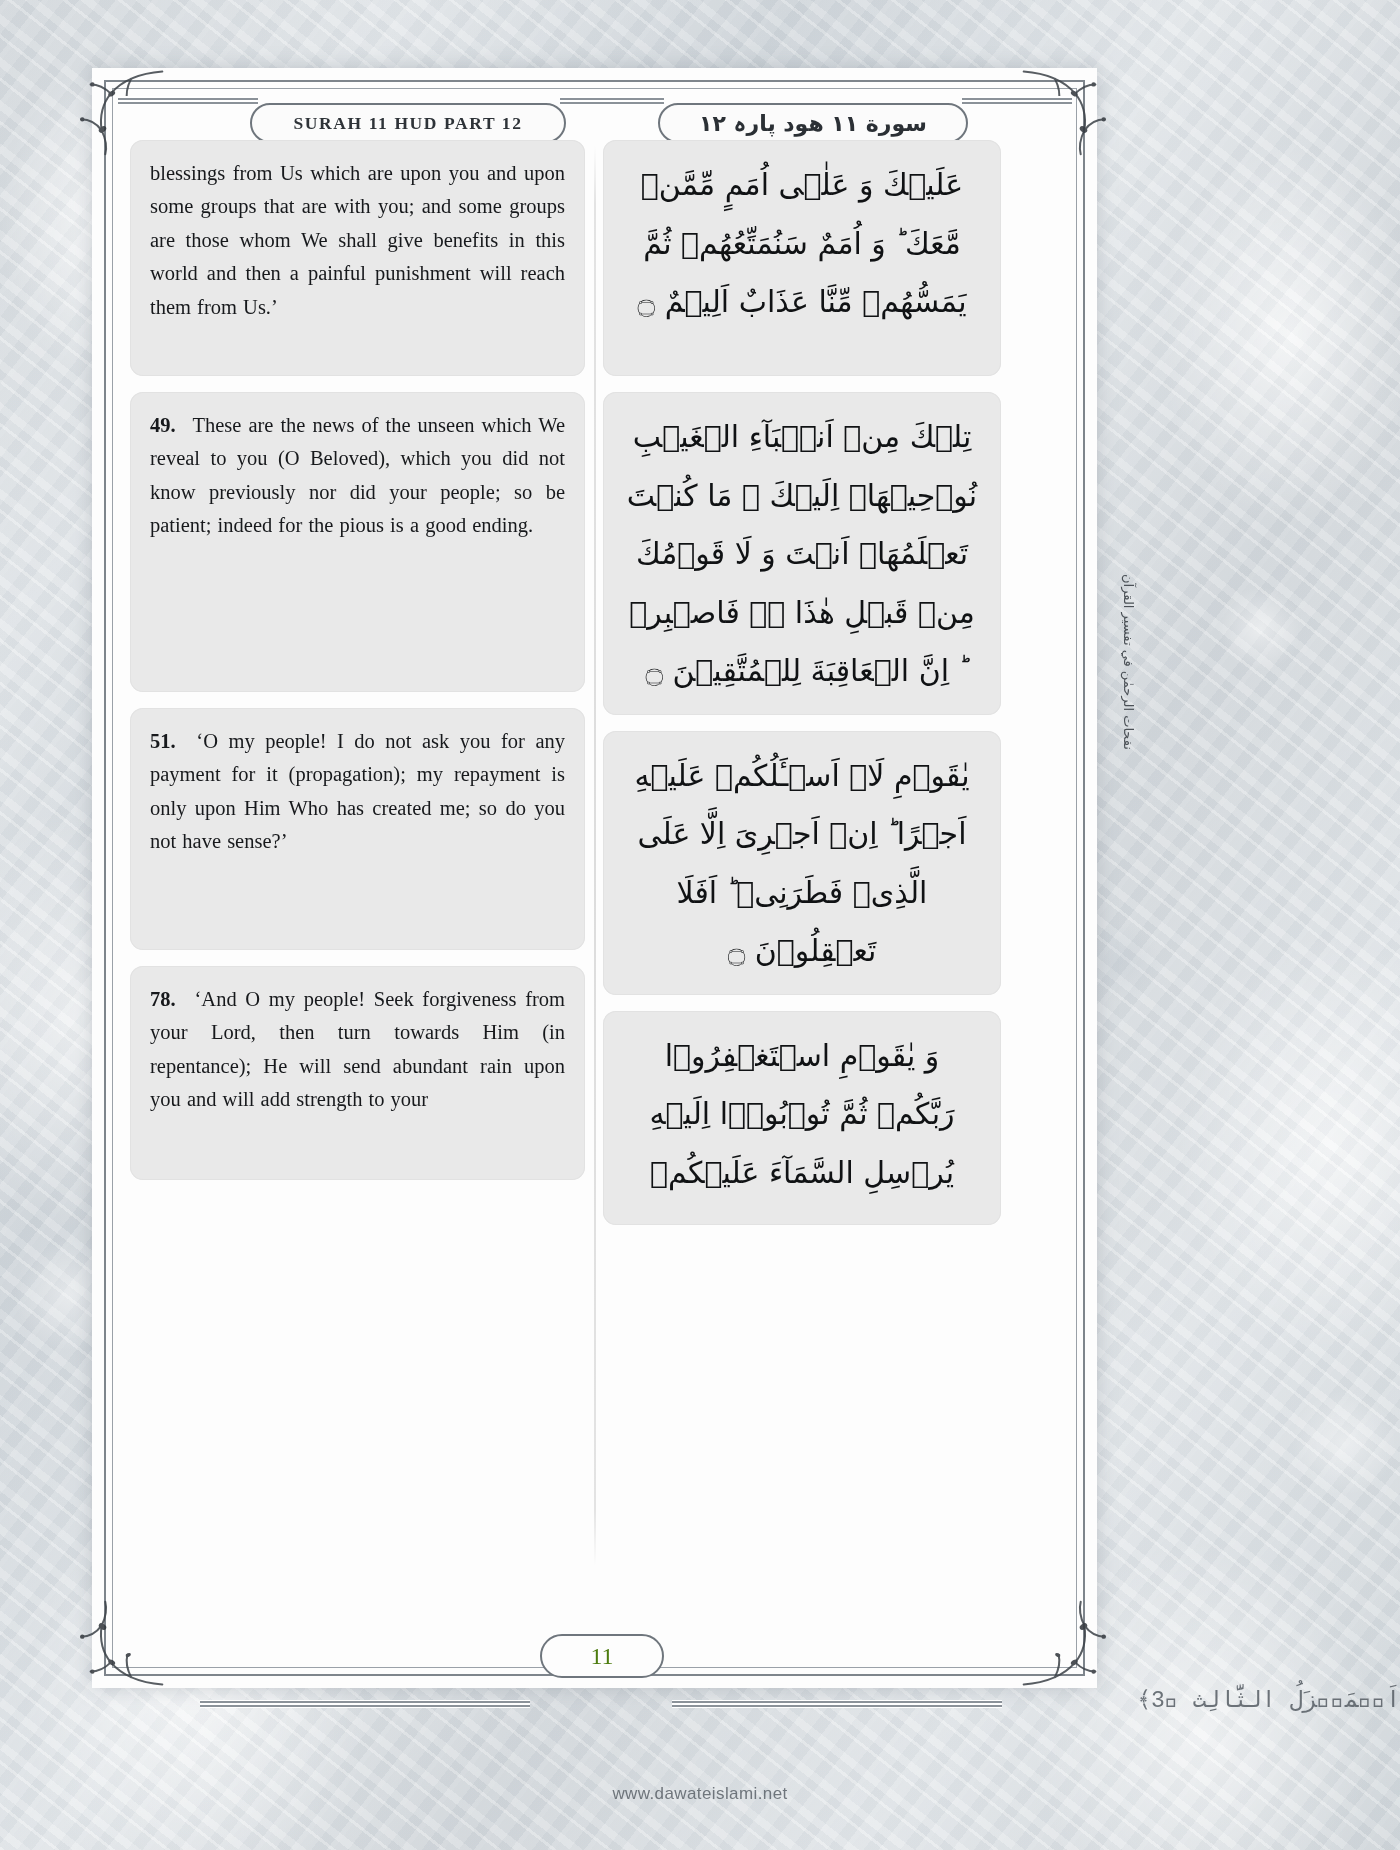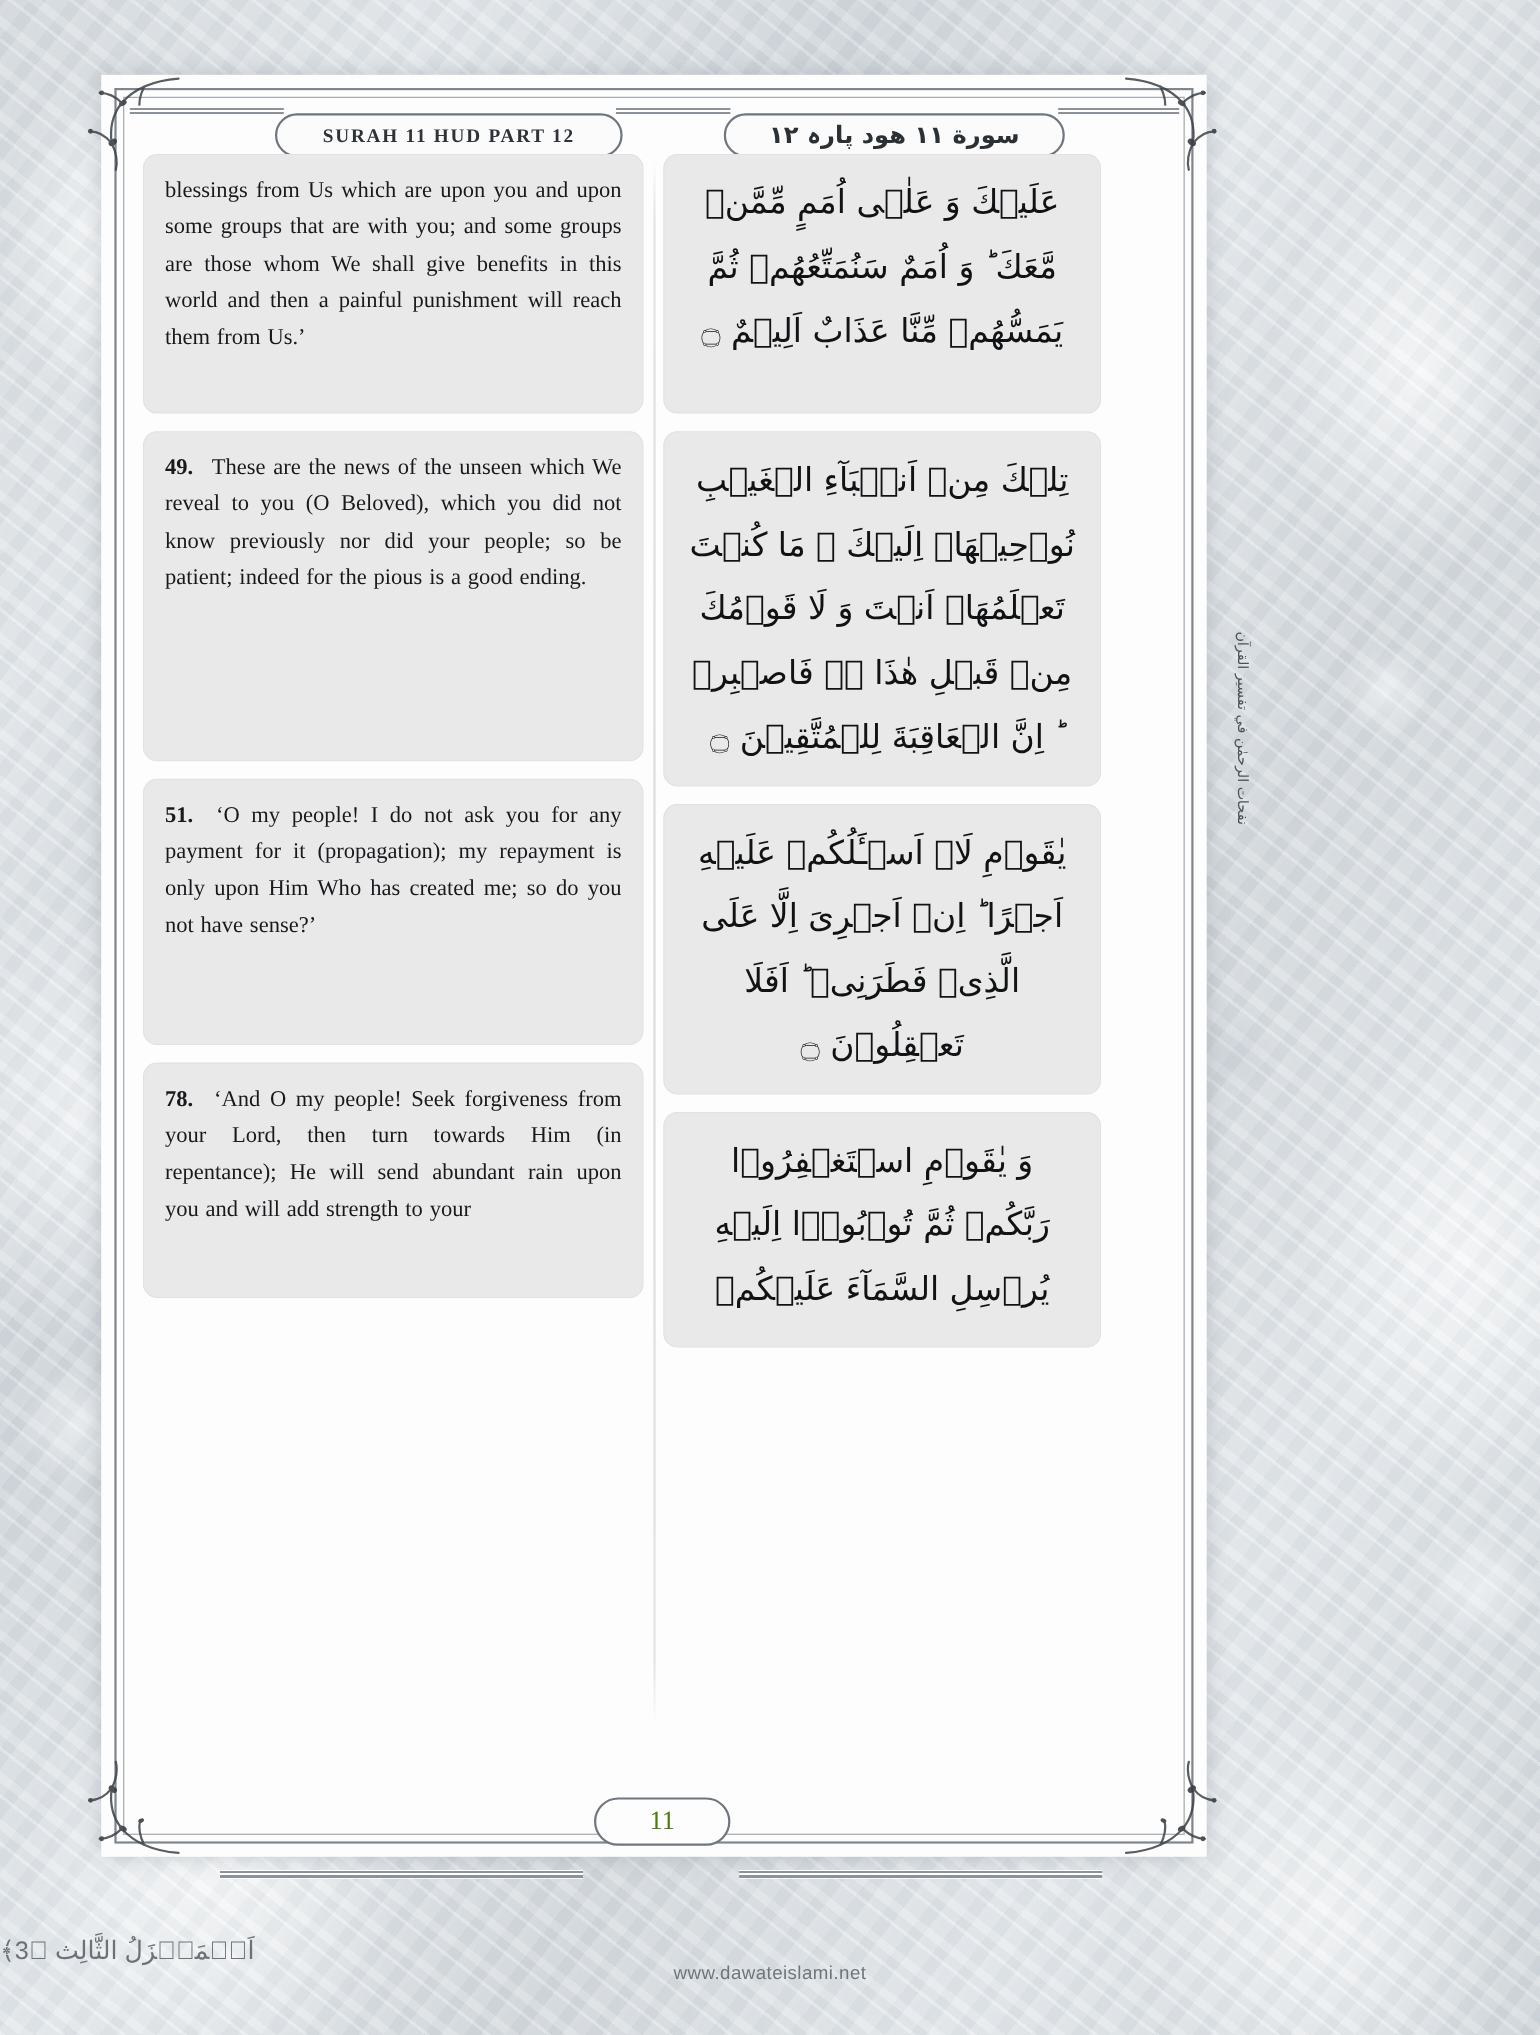--- a/index.html
+++ b/index.html
@@ -246,25 +246,25 @@
     justify-content: center;
     box-sizing: border-box;
     font-family: "Liberation Serif", serif;
     font-size: 24px;
     color: #4d7c0f;
   }
 
   .foot-arabic {
     position: absolute;
     left: 0;
-    top: 1760px;
+    top: 1686px;
     width: 1400px;
-    text-align: left;
+    text-align: right;
     direction: rtl;
-    font-family: Liberation Sans, sans-serif;
+    font-family: Liberation Mono, monospace;
     font-size: 23px;
     color: #565d64;
     opacity: .85;
   }
   .foot-url {
     position: absolute;
     left: 0;
     top: 1784px;
     width: 1400px;
     text-align: center;

